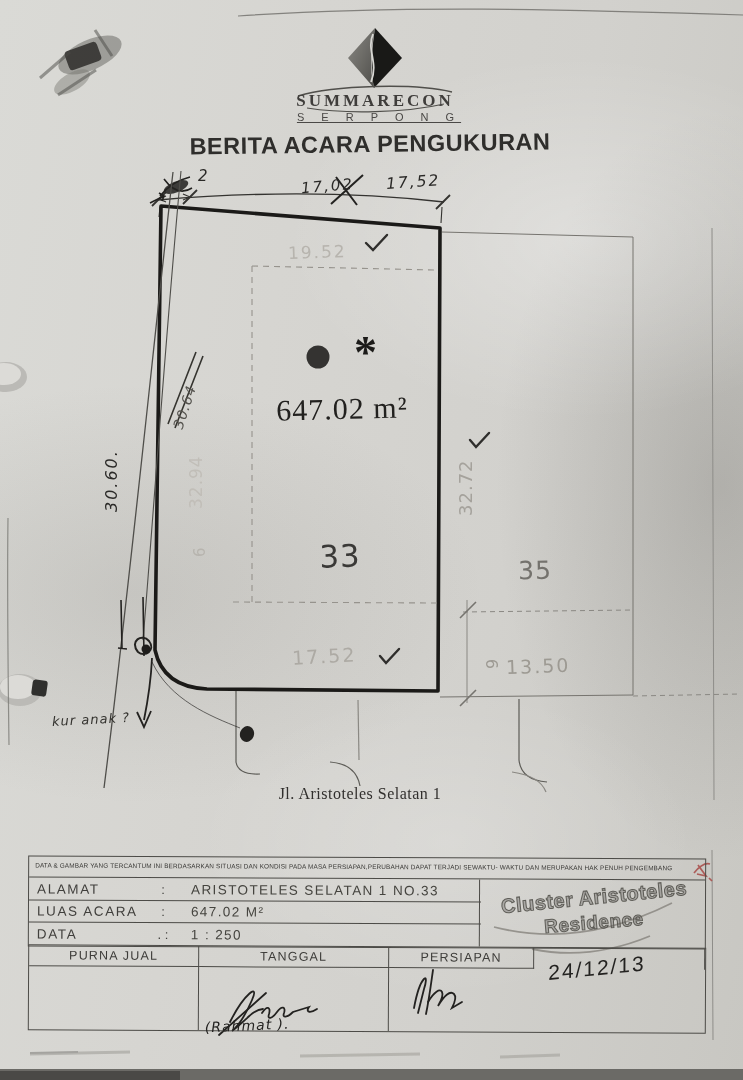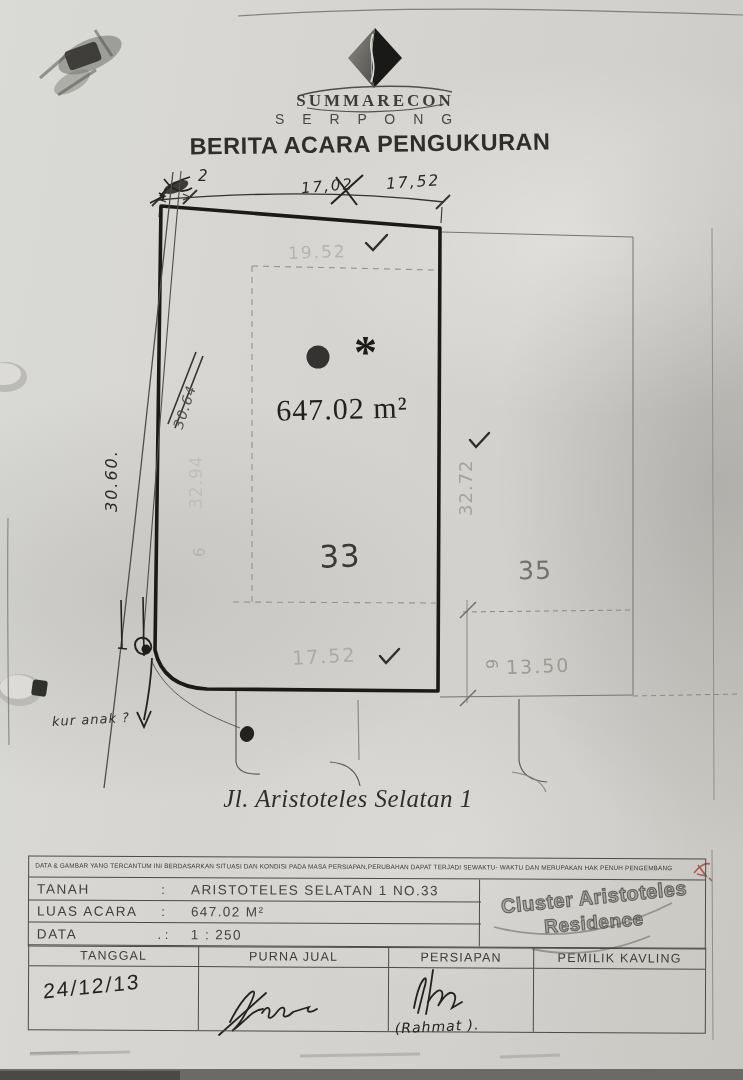--- a/index.html
+++ b/index.html
@@ -15,21 +15,21 @@
   .abs{position:absolute;}
   .txt{white-space:nowrap;color:#3a3936;}
   .serif{font-family:"Liberation Serif",serif;}
   .hw{font-family:"DejaVu Sans",sans-serif;font-style:italic;color:#2a2927;}
   .cad{font-family:"DejaVu Sans",sans-serif;}
   .vrot{transform-origin:0 0;transform:rotate(-90deg);}
   .center{text-align:center;}
 
   
   .brand{left:270px;top:91px;width:210px;font-size:17px;letter-spacing:3px;color:#3f3d3b;font-weight:bold;}
-  .brand-sub{left:262px;top:111px;width:210px;font-size:14px;letter-spacing:7px;color:#4a4846;}
+  .brand-sub{left:274px;top:111px;width:210px;font-size:11px;letter-spacing:7px;color:#4a4846;text-decoration:underline;}
   .title{left:100px;top:131px;width:540px;font-size:23.5px;font-weight:bold;letter-spacing:0.5px;color:#2f2e2c;transform:rotate(-0.8deg);}
 
   
   .info-box{left:28px;top:857px;width:676px;height:89px;border:1.5px solid #4c4b47;transform:rotate(0.25deg);}
   .disc-row{position:absolute;left:0;top:0;width:100%;height:21px;border-bottom:1.2px solid #4c4b47;box-sizing:border-box;}
   .disc-text{position:absolute;left:6px;top:5px;font-size:6.4px;letter-spacing:0.15px;color:#3b3a37;white-space:nowrap;}
   .info-row{position:absolute;left:0;width:452px;display:flex;box-sizing:border-box;border-bottom:1.2px solid #4c4b47;align-items:center;}
   .info-row .lbl{width:112px;padding-left:8px;font-size:13.5px;letter-spacing:1.6px;color:#403f3c;}
   .info-row .sep{width:28px;text-align:center;font-size:13px;color:#403f3c;}
   .info-row .val{padding-left:14px;font-size:13.5px;letter-spacing:1.4px;color:#45443f;}
@@ -59,21 +59,21 @@
   .n33{left:300px;top:538px;width:80px;font-size:31px;color:#3a3937;letter-spacing:1px;transform:rotate(-2deg);}
   .n35{left:495px;top:556px;width:80px;font-size:25px;color:#74726d;transform:rotate(-1deg);letter-spacing:1px;}
   .d3294{left:186px;top:509px;font-size:17px;letter-spacing:1px;color:#c1beb8;}
   .d6{left:191px;top:557px;font-size:15px;color:#b7b4ae;}
   .d3060{left:102px;top:512px;font-size:16px;letter-spacing:2px;color:#2c2b29;}
   .d3064{left:170px;top:426px;font-size:14px;letter-spacing:1px;color:#55534e;transform-origin:0 0;transform:rotate(-72deg);}
   .d3272{left:455px;top:516px;font-size:18px;letter-spacing:1px;color:#a5a29c;}
   .d1752b{left:292px;top:645px;font-size:19px;letter-spacing:2px;color:#adaaa4;transform:rotate(-3deg);}
   .d9{left:483px;top:669px;font-size:16px;color:#9d9a93;}
   .d1350{left:506px;top:655px;font-size:19px;letter-spacing:2px;color:#9d9a93;transform:rotate(-2deg);}
-  .street{left:198px;top:785px;width:300px;font-size:25px;color:#312f2d;letter-spacing:0.5px;font-style:italic;}
+  .street{left:210px;top:785px;width:300px;font-size:16px;color:#312f2d;letter-spacing:0.5px;}
   .margin-note{left:52px;top:712px;font-size:13px;transform:rotate(-3deg);letter-spacing:1px;color:#34332f;}
 
   svg{position:absolute;left:0;top:0;}
 </style>
 </head>
 <body>
 
 <div class="sheet">
 
   <svg width="743" height="1080" viewBox="0 0 743 1080">
@@ -218,45 +218,44 @@
   <div class="abs txt cad vrot d9">9</div>
   <div class="abs txt cad d1350">13.50</div>
   <div class="abs txt serif center street">Jl. Aristoteles Selatan 1</div>
   <div class="abs txt hw margin-note">kur anak ?</div>
 
   <div class="abs info-box">
     <div class="disc-row">
       <div class="disc-text">DATA &amp; GAMBAR YANG TERCANTUM INI BERDASARKAN SITUASI DAN KONDISI PADA MASA PERSIAPAN,PERUBAHAN DAPAT TERJADI SEWAKTU- WAKTU DAN MERUPAKAN HAK PENUH PENGEMBANG</div>
     </div>
     <div class="info-row" style="top:21px;height:23px;">
-      <span class="lbl">TANAH</span>
+      <span class="lbl">ALAMAT</span>
       <span class="sep">:</span>
       <span class="val">ARISTOTELES  SELATAN  1  NO.33</span>
     </div>
     <div class="info-row" style="top:44px;height:22px;">
       <span class="lbl">LUAS  ACARA</span>
       <span class="sep">:</span>
       <span class="val">647.02  M²</span>
     </div>
     <div class="info-row" style="top:66px;height:22px;border-bottom:none;">
       <span class="lbl">DATA</span>
       <span class="sep">.  :</span>
       <span class="val">1  :  250</span>
     </div>
     <div class="stamp-cell">
       <div class="stamp-l1">Cluster Aristoteles</div>
       <div class="stamp-l2">Residence</div>
     </div>
   </div>
 
   <div class="abs sig-box">
+    <div class="sig-h bdr">PURNA  JUAL</div>
     <div class="sig-h bdr">TANGGAL</div>
-    <div class="sig-h bdr">PURNA  JUAL</div>
     <div class="sig-h bdr">PERSIAPAN</div>
-    <div class="sig-h">PEMILIK  KAVLING</div>
     <div class="sig-b bdr">
       <div class="date-hw">24/12/13</div>
     </div>
     <div class="sig-b bdr"></div>
     <div class="sig-b bdr">
       <div class="rahmat hw">(Rahmat ).</div>
     </div>
     <div class="sig-b"></div>
   </div>
 

